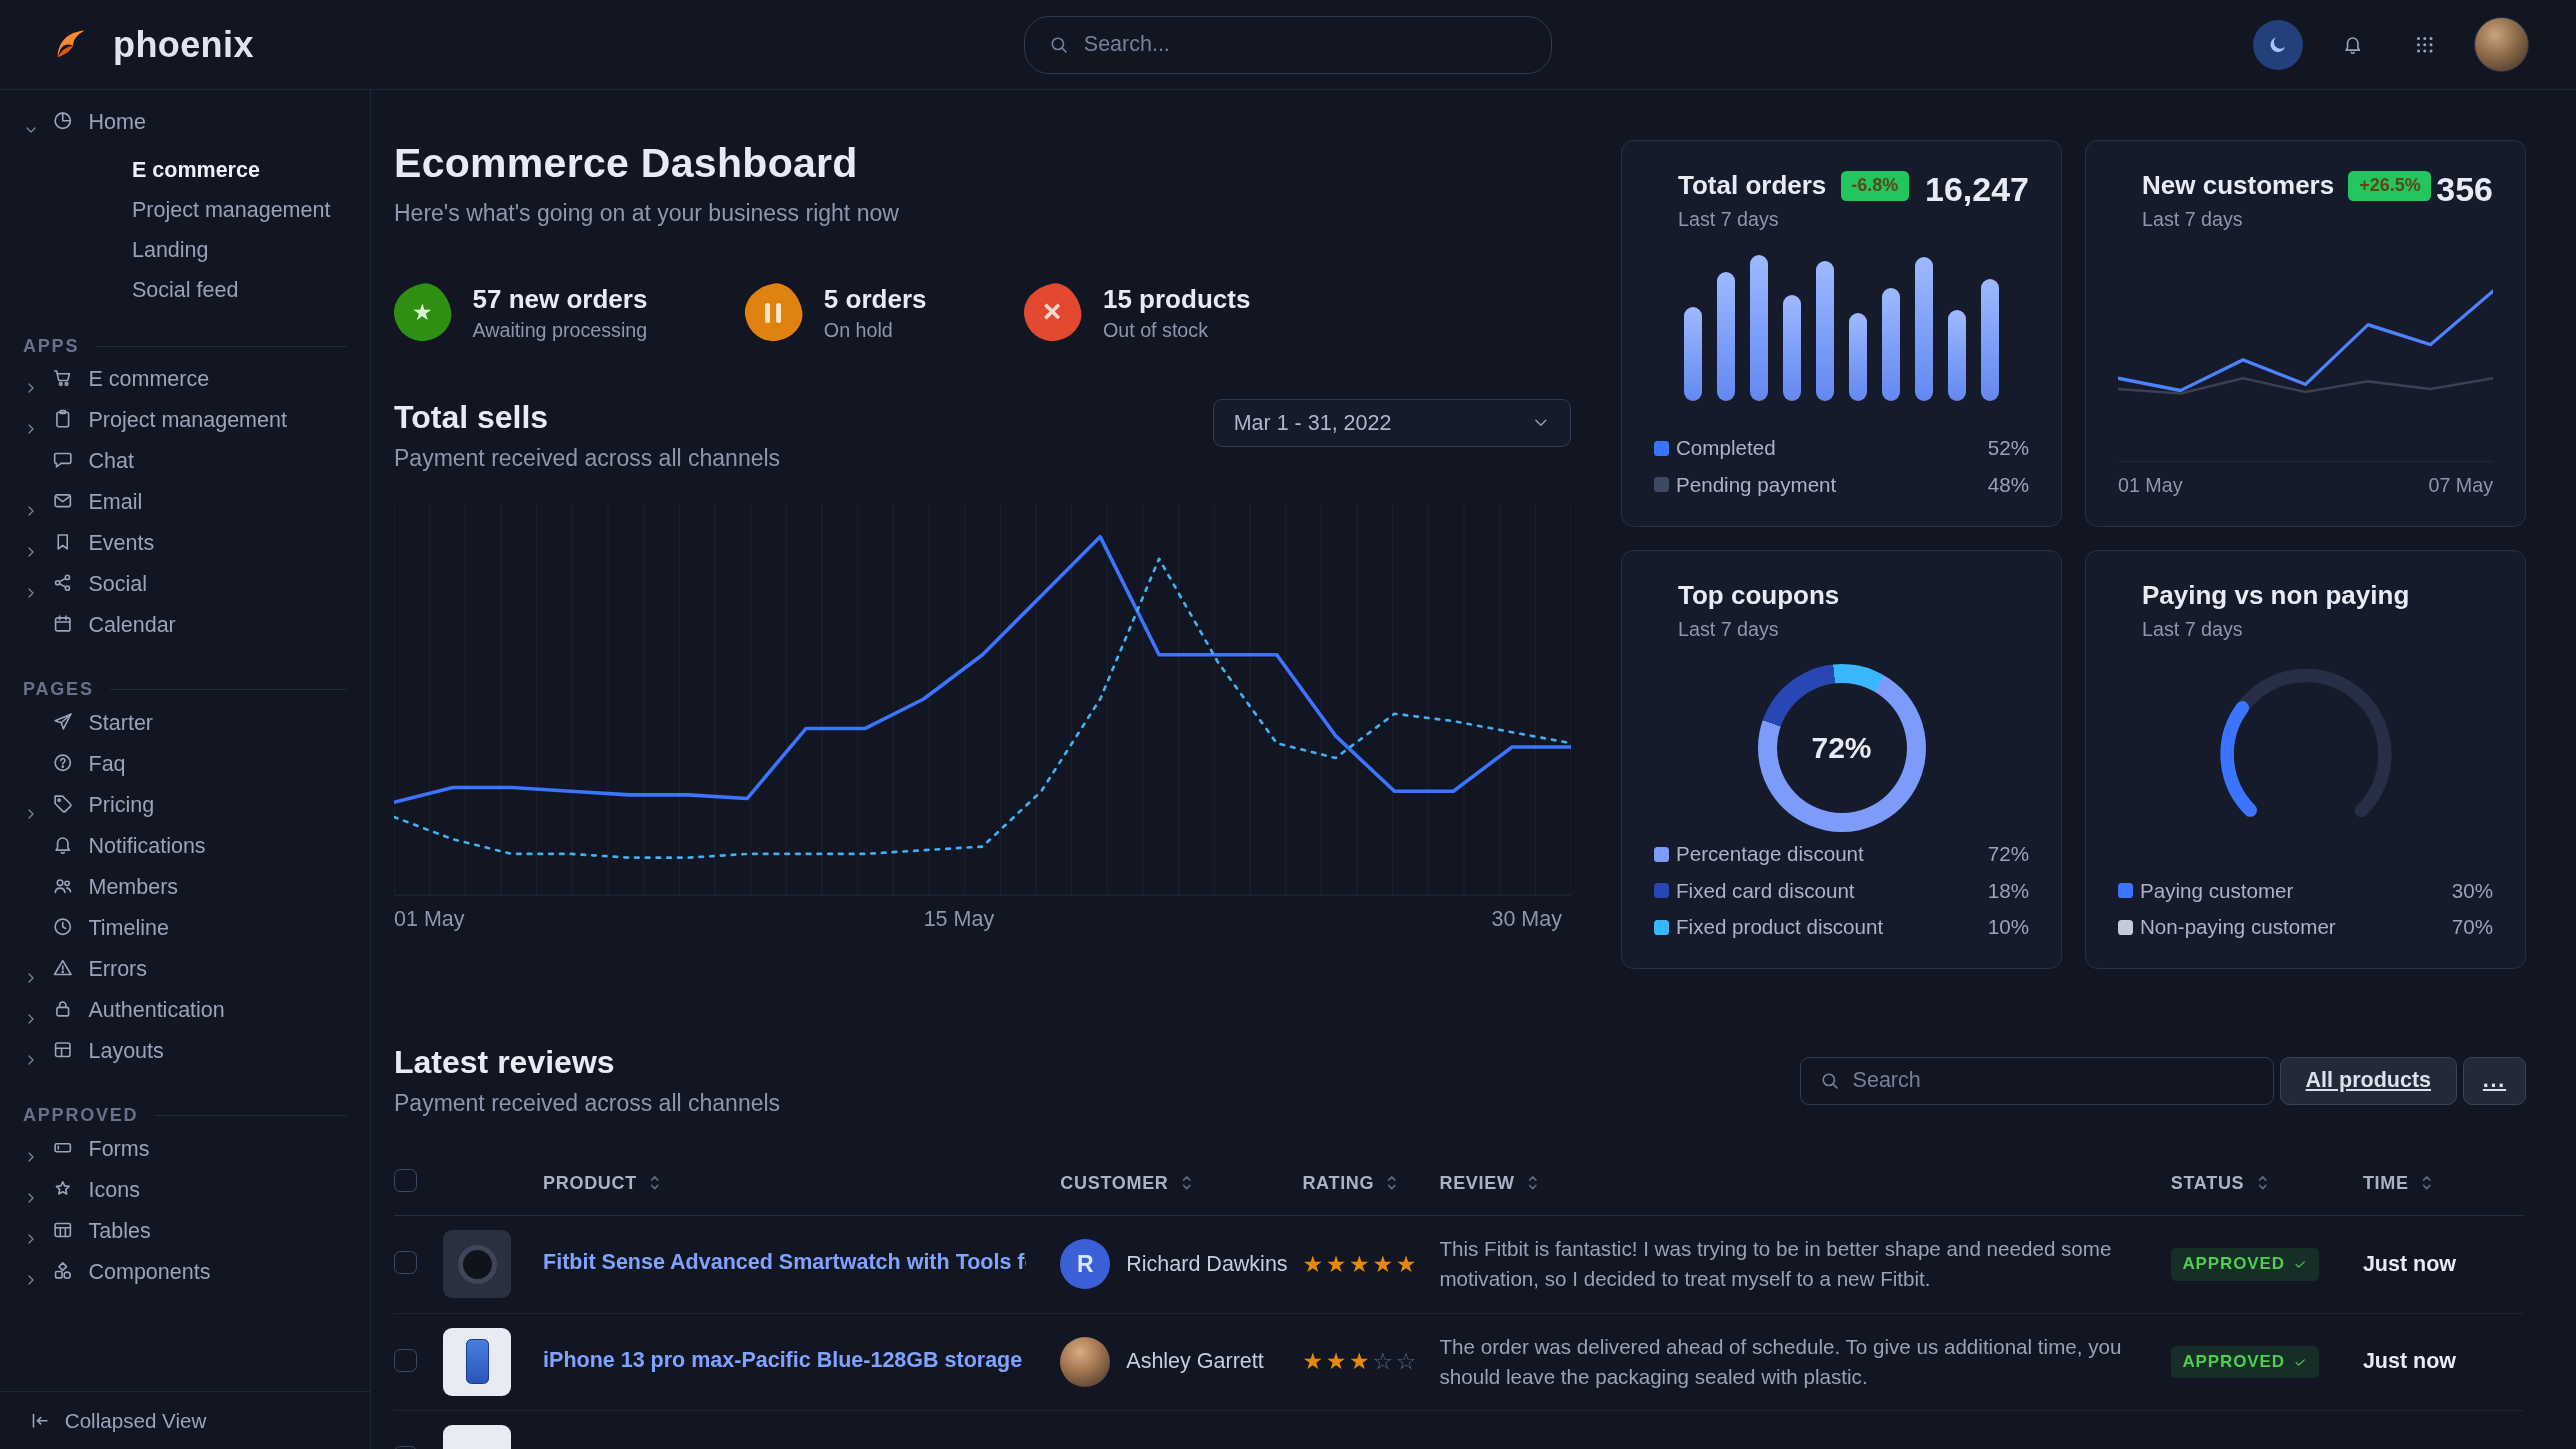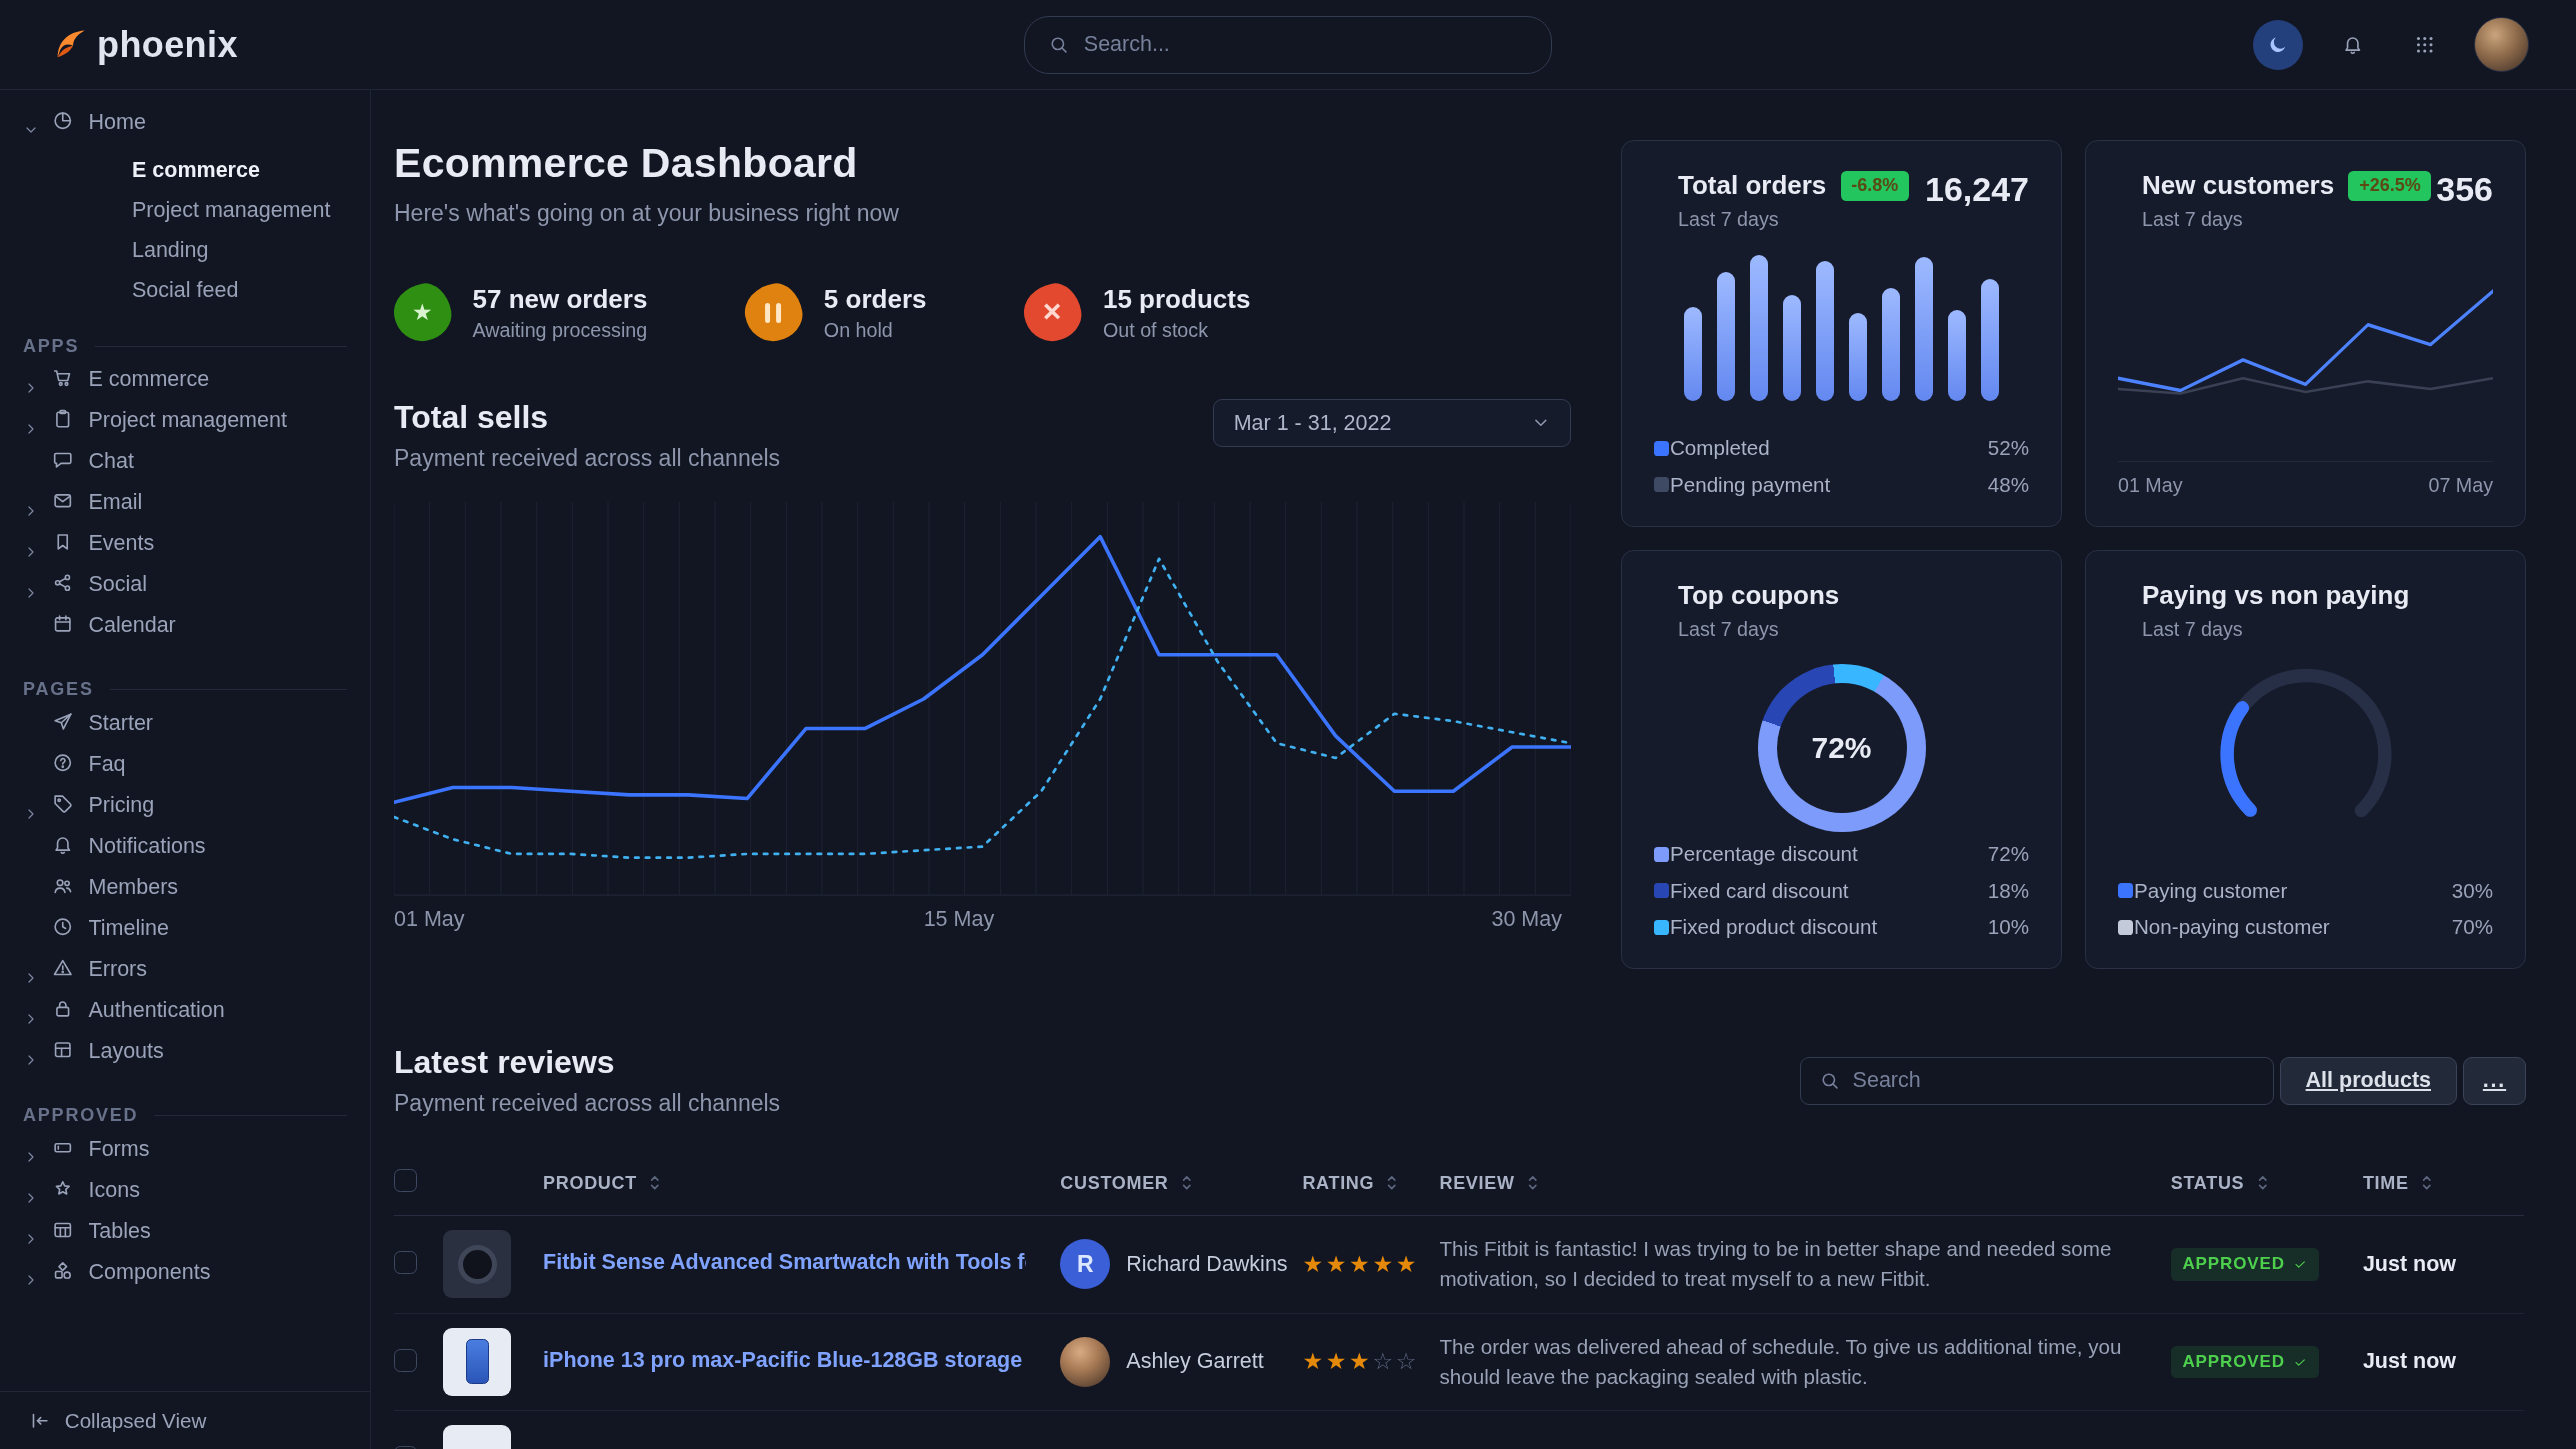--- a/index.html
+++ b/index.html
@@ -11,21 +11,21 @@
   }
   :root{
     --bg:#121622; --card:#151b2b; --line:#2a3145; --line-soft:#1f2636;
     --txt:#e8ebf3; --muted:#8d96ac; --muted2:#6e7890; --blue:#3b74ff; --link:#7fa3ff;
   }
   button{ background:none; border:none; cursor:pointer; color:inherit; font-family:inherit; }
 
   
   .navbar{ height:90px; display:flex; align-items:center; padding:0 47px 0 50px;
            border-bottom:0.9px solid var(--line-soft); position:relative; }
-  .brand{ display:flex; align-items:center; gap:6px; }
+  .brand{ display:flex; align-items:center; gap:22px; }
   .brand-name{ font-size:36px; font-weight:600; color:#dfe4ee; letter-spacing:0.4px; }
   .nav-search{ position:absolute; left:50%; transform:translateX(-50%); width:528px; height:58px;
                border:0.9px solid #333b52; border-radius:25px; display:flex; align-items:center;
                gap:14.3px; padding:0 23px; color:#76809a; }
   .nav-search input{ flex:1; background:none; border:none; outline:none; color:#cfd5e3; font-size:21.5px; }
   .nav-search input::placeholder{ color:#76809a; }
   .nav-right{ margin-left:auto; display:flex; align-items:center; gap:27px; }
   .nav-icon-btn{ width:45px; height:45px; display:flex; align-items:center; justify-content:center; color:#9aa3b9; }
   .moon-btn{ width:50px; height:50px; border-radius:50%; background:#24407c; color:#a9c4ff; }
   .avatar{ width:55px; height:55px; border-radius:50%; border:1.8px solid #2b3144;
@@ -94,21 +94,21 @@
   .card-title{ font-size:26px; font-weight:700; color:var(--txt); }
   .pct-badge{ background:#22c55e; color:#5b4a14; font-size:18px; font-weight:700;
               padding:4.5px 10.7px; border-radius:5.4px; }
   .card-value{ font-size:34px; font-weight:700; color:var(--txt); }
   .card-period{ font-size:19.7px; color:var(--muted); margin-top:7.2px; }
 
   .bars-wrap{ margin:auto 0; height:152px; display:flex; align-items:flex-end; justify-content:center; gap:15px; }
   .obar{ width:18px; border-radius:9px; background:linear-gradient(180deg,#9db9ff 0%,#6388f0 100%); }
 
   .legend{ display:flex; flex-direction:column; gap:12.5px; }
-  .legend-row{ display:flex; align-items:center; gap:1px; font-size:20.6px; color:#aab3c8; }
+  .legend-row{ display:flex; align-items:center; gap:7px; font-size:20.6px; color:#aab3c8; }
   .legend-sq{ width:15px; height:15px; border-radius:3.6px; flex:none; }
   .legend-val{ margin-left:auto; color:#9aa3b9; }
 
   .nc-chart{ margin:auto 0 0; }
   .nc-chart svg{ width:100%; height:170px; display:block; }
   .nc-foot{ display:flex; justify-content:space-between; font-size:19.7px; color:var(--muted);
             margin-top:12.5px; padding-top:12.5px; border-top:0.9px solid #222939; }
 
   .donut-wrap{ margin:23px auto 0; width:168px; height:168px; position:relative; border-radius:50%; }
   .donut-hole{ position:absolute; inset:19px; border-radius:50%; background:var(--card); }

